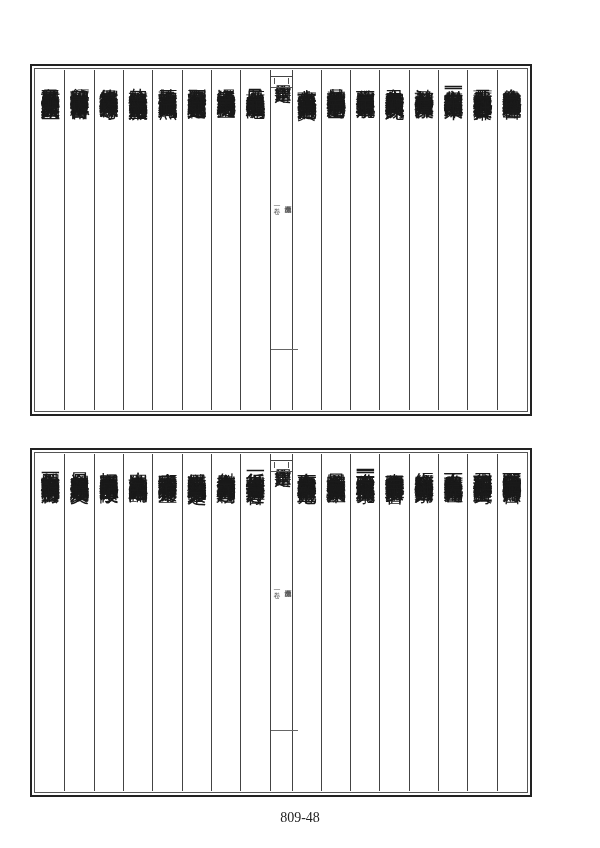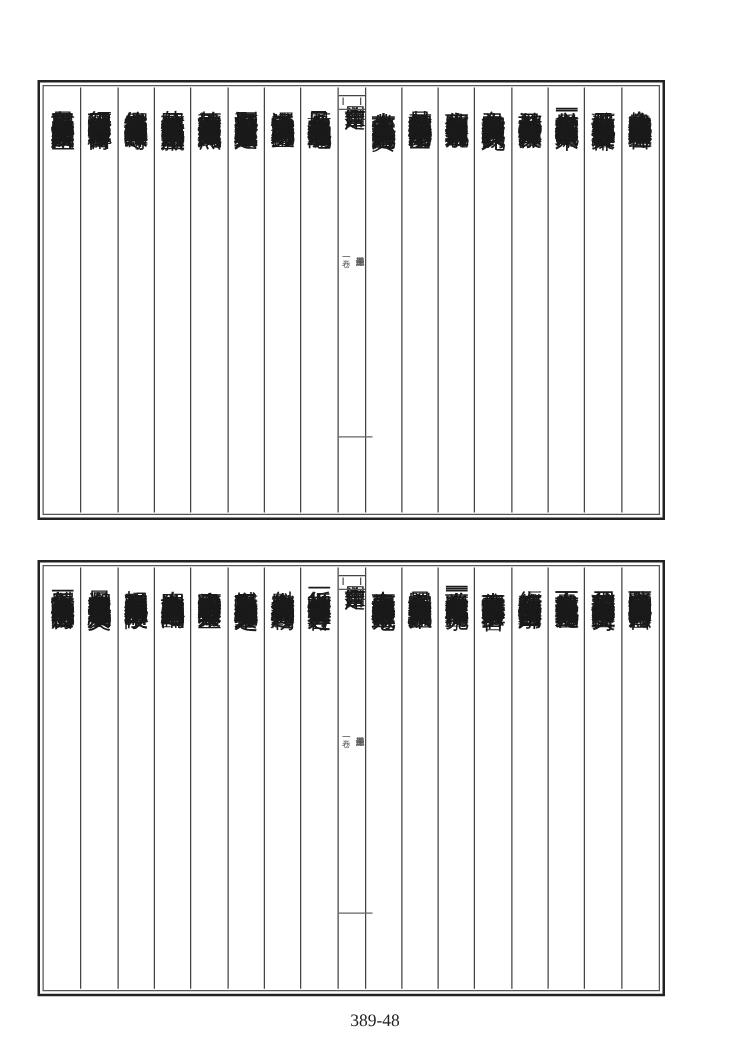--- a/index.html
+++ b/index.html
@@ -152,13 +152,13 @@
       </div>
     <div class="col">
         <span class="t">日食朔月食望喪明孤哀氣遇羅水逢孛緇黄娼妓文</span>
       </div>
     <div class="col">
         <span class="t">魁催官入于格局名當一舉而成的宮隅宿發於遊行</span>
       </div>
   </div>
 </div>
 
-<div class="pagenum">389-48</div>
+<div class="pagenum">809-48</div>
 
 </body></html>

